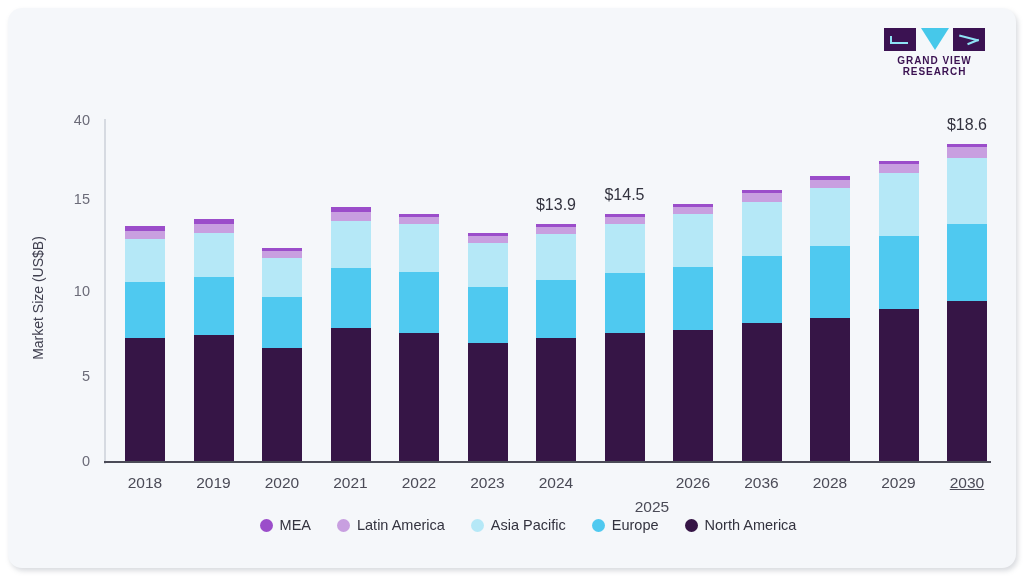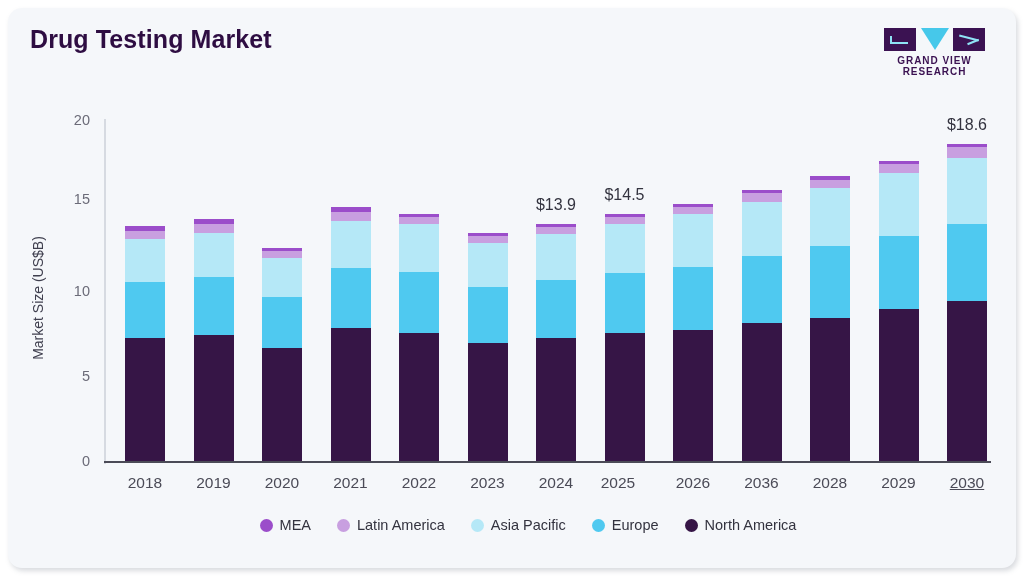--- a/index.html
+++ b/index.html
@@ -180,21 +180,20 @@
   .legend-text {
     font-size: 14.5px;
     color: #33333f;
   }
 </style>
 </head>
 <body>
 
 <div id="card">
 
-  <div id="title">Drug Testing Market</div>
 
   <div id="logo">
     <div id="logo-marks">
       <div class="logo-sq" id="logo-sq-left">
         <div class="logo-sq-line" style="left:6px; top:8px; width:1.5px; height:8px;"></div>
         <div class="logo-sq-line" style="left:6px; top:14px; width:18px; height:1.5px;"></div>
       </div>
       <div id="logo-tri"></div>
       <div class="logo-sq" id="logo-sq-right">
         <div class="logo-sq-line" style="left:6px; top:9px; width:20px; height:1.5px; transform:rotate(14deg);"></div>
@@ -206,31 +205,31 @@
 
   <div id="plot">
     <div id="axis-y-line"></div>
     <div id="axis-x-line"></div>
     <div id="ylabel">Market Size (US$B)</div>
     <div id="yticks">
         <div class="ytick" style="top: 453px;">0</div>
         <div class="ytick" style="top: 367.75px;">5</div>
         <div class="ytick" style="top: 282.5px;">10</div>
         <div class="ytick" style="top: 191px;">15</div>
-        <div class="ytick" style="top: 112px;">20</div>
+        <div class="ytick" style="top: 112px;">40</div>
       </div>
     <div id="xticks">
         <div class="xtick" style="left: 103px;">2018</div>
         <div class="xtick" style="left: 171.5px;">2019</div>
         <div class="xtick" style="left: 240px;">2020</div>
         <div class="xtick" style="left: 308.5px;">2021</div>
         <div class="xtick" style="left: 377px;">2022</div>
         <div class="xtick" style="left: 445.5px;">2023</div>
         <div class="xtick" style="left: 514px;">2024</div>
-        <div class="xtick" style="left: 576px;">2025</div>
+        <div class="xtick" style="left: 610px; margin-top: 24px;">2025</div>
         <div class="xtick" style="left: 651px;">2026</div>
         <div class="xtick" style="left: 719.5px;">2036</div>
         <div class="xtick" style="left: 788px;">2028</div>
         <div class="xtick" style="left: 856.5px;">2029</div>
         <div class="xtick" style="left: 925px; text-decoration: underline;">2030</div>
       </div>
     <div id="bars">
         <div class="bar-group" style="left: 117px; width: 40px; top: 112px; height: 341px;">
           <div class="seg" title="North America 2018: 7.2" style="height: 122.76px; bottom: 0px; background: rgb(54, 21, 70);"></div>
           <div class="seg" title="Europe 2018: 3.3" style="height: 56.265px; bottom: 122.76px; background: rgb(79, 201, 240);"></div>

